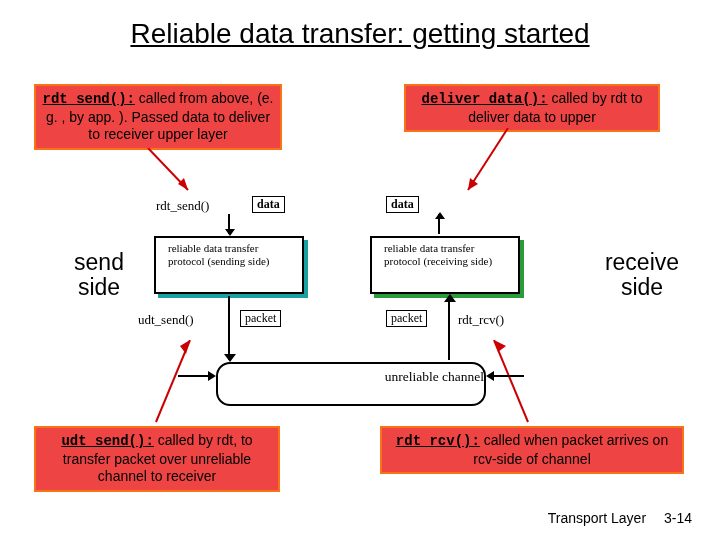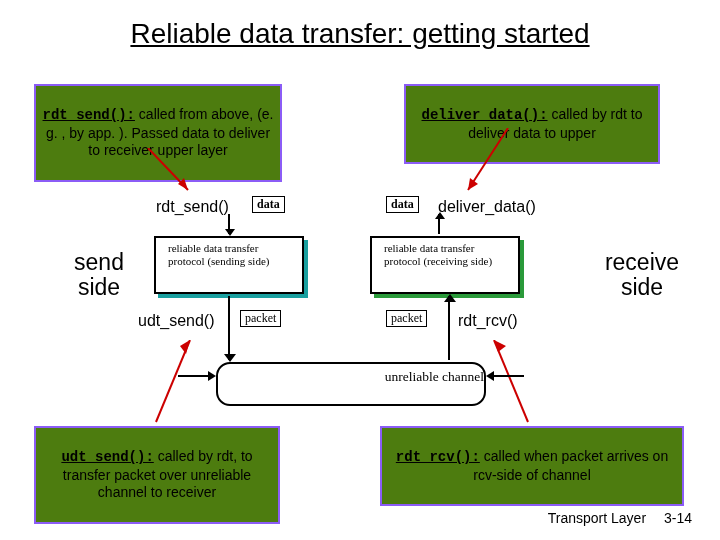--- a/index.html
+++ b/index.html
@@ -13,23 +13,23 @@
   .title {
     position: absolute;
     top: 18px; left: 0; right: 0;
     text-align: center;
     font-size: 28px;
     text-decoration: underline;
     color: #000;
   }
   .callout {
     position: absolute;
-    border: 2px solid #8b5cf6;
-    background: #4d7c0f;
-    padding: 20px 6px;
+    border: 2px solid #f97316;
+    background: #ef4444;
+    padding: 4px 6px;
     font-size: 14px;
     text-align: center;
     line-height: 1.25;
   }
   .callout .fn { font-family: "Courier New", monospace; font-weight: bold; text-decoration: underline; }
   #cb-rdt-send { top: 84px; left: 34px; width: 248px; }
   #cb-deliver  { top: 84px; left: 404px; width: 256px; }
   #cb-udt-send { top: 426px; left: 34px; width: 246px; }
   #cb-rdt-rcv  { top: 426px; left: 380px; width: 304px; }
   .side-label {
@@ -40,22 +40,22 @@
   }
   #sendside { top: 250px; left: 64px; width: 70px; }
   #recvside { top: 250px; right: 32px; width: 92px; text-align: center; }
   .diagram {
     position: absolute;
     top: 192px; left: 138px;
     width: 430px; height: 210px;
   }
   .fn-label {
     position: absolute;
-    font-family: Liberation Sans, sans-serif;
-    font-size: 16px;
+    font-family: Liberation Serif, serif;
+    font-size: 13px;
     white-space: nowrap;
   }
   .data-tag {
     position: absolute;
     border: 1.5px solid #000;
     font-size: 12px;
     padding: 0 4px;
     background: #fff;
     font-family: "Comic Sans MS", cursive;
     font-weight: bold;
@@ -150,21 +150,20 @@
 </svg>
 
 <div id="sendside" class="side-label">send side</div>
 <div id="recvside" class="side-label">receive side</div>
 
 <div class="diagram">
 
   <span class="fn-label" style="left:18px; top:6px">rdt_send()</span>
   <span class="data-tag" style="left:114px; top:4px">data</span>
   <span class="data-tag" style="left:248px; top:4px">data</span>
-  <span class="fn-label" style="left:300px; top:6px">deliver_data()</span>
 
   <div style="position:absolute;left:90px;top:22px;width:0;height:20px;border-left:2px solid #000">
     <div style="position:absolute;left:-5px;bottom:-2px;border-left:5px solid transparent;border-right:5px solid transparent;border-top:7px solid #000"></div>
   </div>
   <div style="position:absolute;left:300px;top:22px;width:0;height:20px;border-left:2px solid #000">
     <div style="position:absolute;left:-5px;top:-2px;border-left:5px solid transparent;border-right:5px solid transparent;border-bottom:7px solid #000"></div>
   </div>
 
   <div class="proto-box left">reliable data transfer protocol (sending side)</div>
   <div class="proto-box right">reliable data transfer protocol (receiving side)</div>

